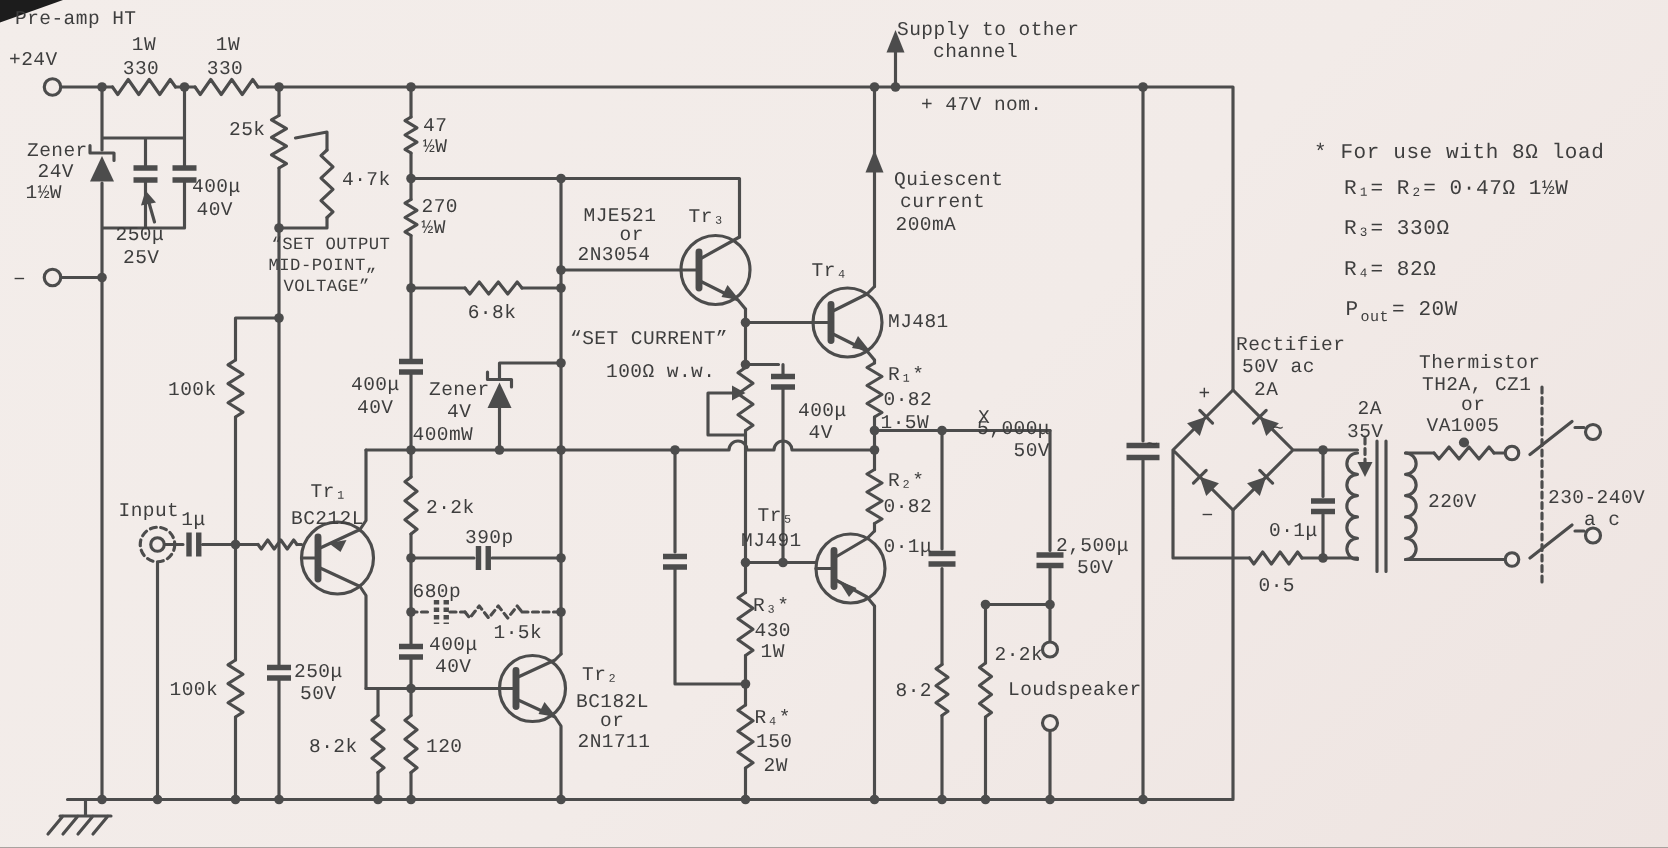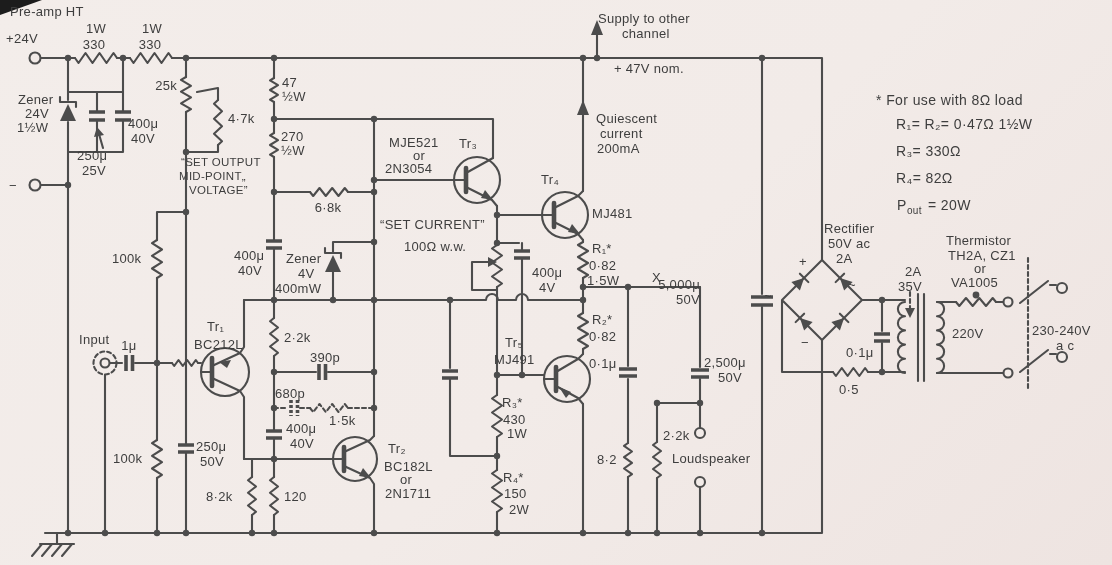--- a/index.html
+++ b/index.html
@@ -1,18 +1,18 @@
 <!DOCTYPE html>
 <html><head>
 <meta charset="utf-8">
 <style>
   html,body{margin:0;padding:0;background:#8f8a86;}
   #stage{position:relative;width:1112px;height:565px;overflow:hidden;
          background:linear-gradient(135deg,#f3edea 0%,#f2ebe8 55%,#eee4e1 100%);
-         font-family:Liberation Sans, sans-serif;}
+         font-family:Liberation Mono, monospace;}
   svg{position:absolute;inset:0;}
   .w{stroke:#4c4c4c;stroke-width:2.1;fill:none;stroke-linecap:round;stroke-linejoin:round;}
   .dash{stroke-dasharray:4 3;}
   .plate{stroke:#4c4c4c;stroke-width:3.6;fill:none;stroke-linecap:butt;}
   .bar{stroke:#4c4c4c;stroke-width:4.6;fill:none;stroke-linecap:round;}
   .dot{fill:#4c4c4c;stroke:none;}
   .fill{fill:#4c4c4c;stroke:none;}
   .term{fill:#f2ebe8;stroke:#4c4c4c;stroke-width:2.1;}
   text{fill:#3e3e3e;font-size:13px;letter-spacing:.3px;}
   .sm{font-size:11.5px;}

